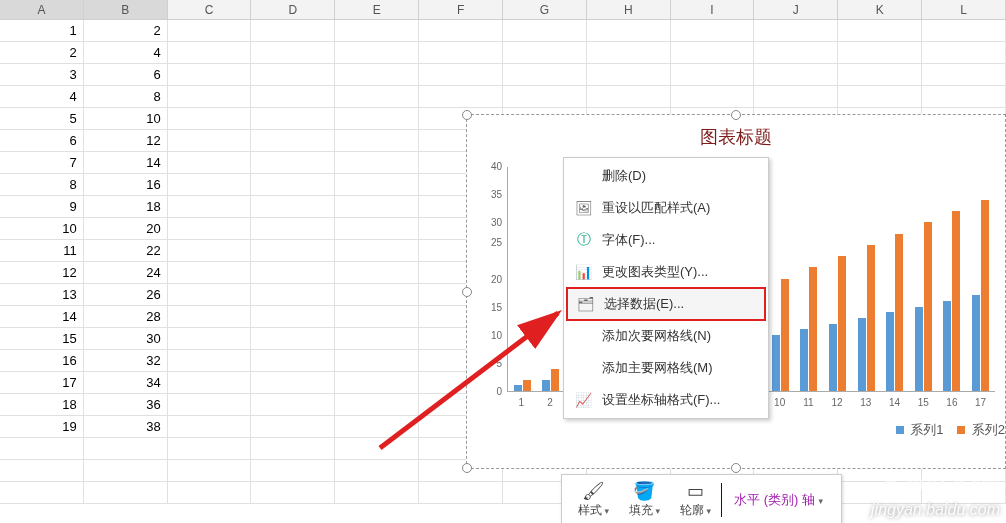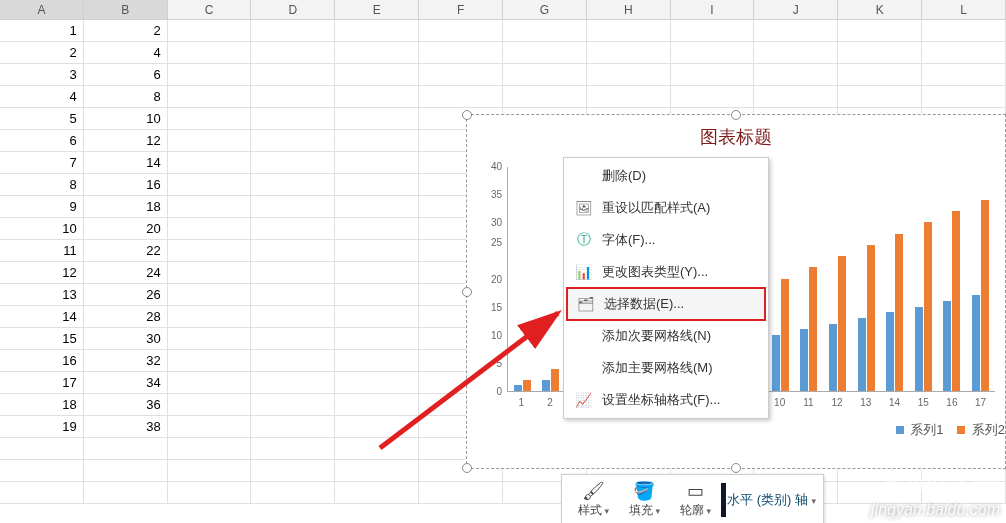--- a/index.html
+++ b/index.html
@@ -41,21 +41,21 @@
     .ctx-icon { width: 20px; height: 16px; margin-right: 8px; display: flex; align-items: center; justify-content: center; font-size: 14px; color: #666; }
     .ctx-item.hl { border: 2px solid #e02020; background: #f5f5f5; margin: -1px 2px; padding: 6px 8px;}
     
     
     .arrow { position: absolute; left: 370px; top: 303px; width: 200px; height: 150px; z-index: 99; pointer-events: none; }
     
     
     .mini-tb { position: absolute; left: 561px; top: 474px; display: flex; gap: 0; background: #fff; border: 1px solid #ccc; padding: 3px 6px; align-items: center; z-index: 50; box-shadow: 1px 1px 3px rgba(0,0,0,0.15);}
     .mini-btn { display: flex; flex-direction: column; align-items: center; padding: 2px 10px; font-size: 12px; color: #444; cursor: pointer; }
     .mini-btn .ic { font-size: 18px; height: 22px; display:flex; align-items:center;}
-    .mini-label-only { padding: 8px 1px; font-size: 13px; color: #0c4a6e; border-left: 5px solid #0f172a; cursor: pointer;}
+    .mini-label-only { padding: 8px 12px; font-size: 13px; color: #a21caf; border-left: 1px solid #0f172a; cursor: pointer;}
     .dd::after { content: " ▾"; font-size: 9px; color: #666;}
     
     
     .watermark { position: absolute; right: 6px; bottom: 4px; font-size: 16px; color: rgba(255,255,255,0.9); text-shadow: 0 0 4px rgba(0,0,0,0.6); font-style: italic; opacity: 0.75; }
     .wm2 { position: absolute; right: 6px; bottom: 24px; font-size: 24px; color: rgba(255,255,255,0.85); font-weight: normal; opacity: 0.7;}
   </style>
 </head>
 <body>
 
 <div class="sheet">

